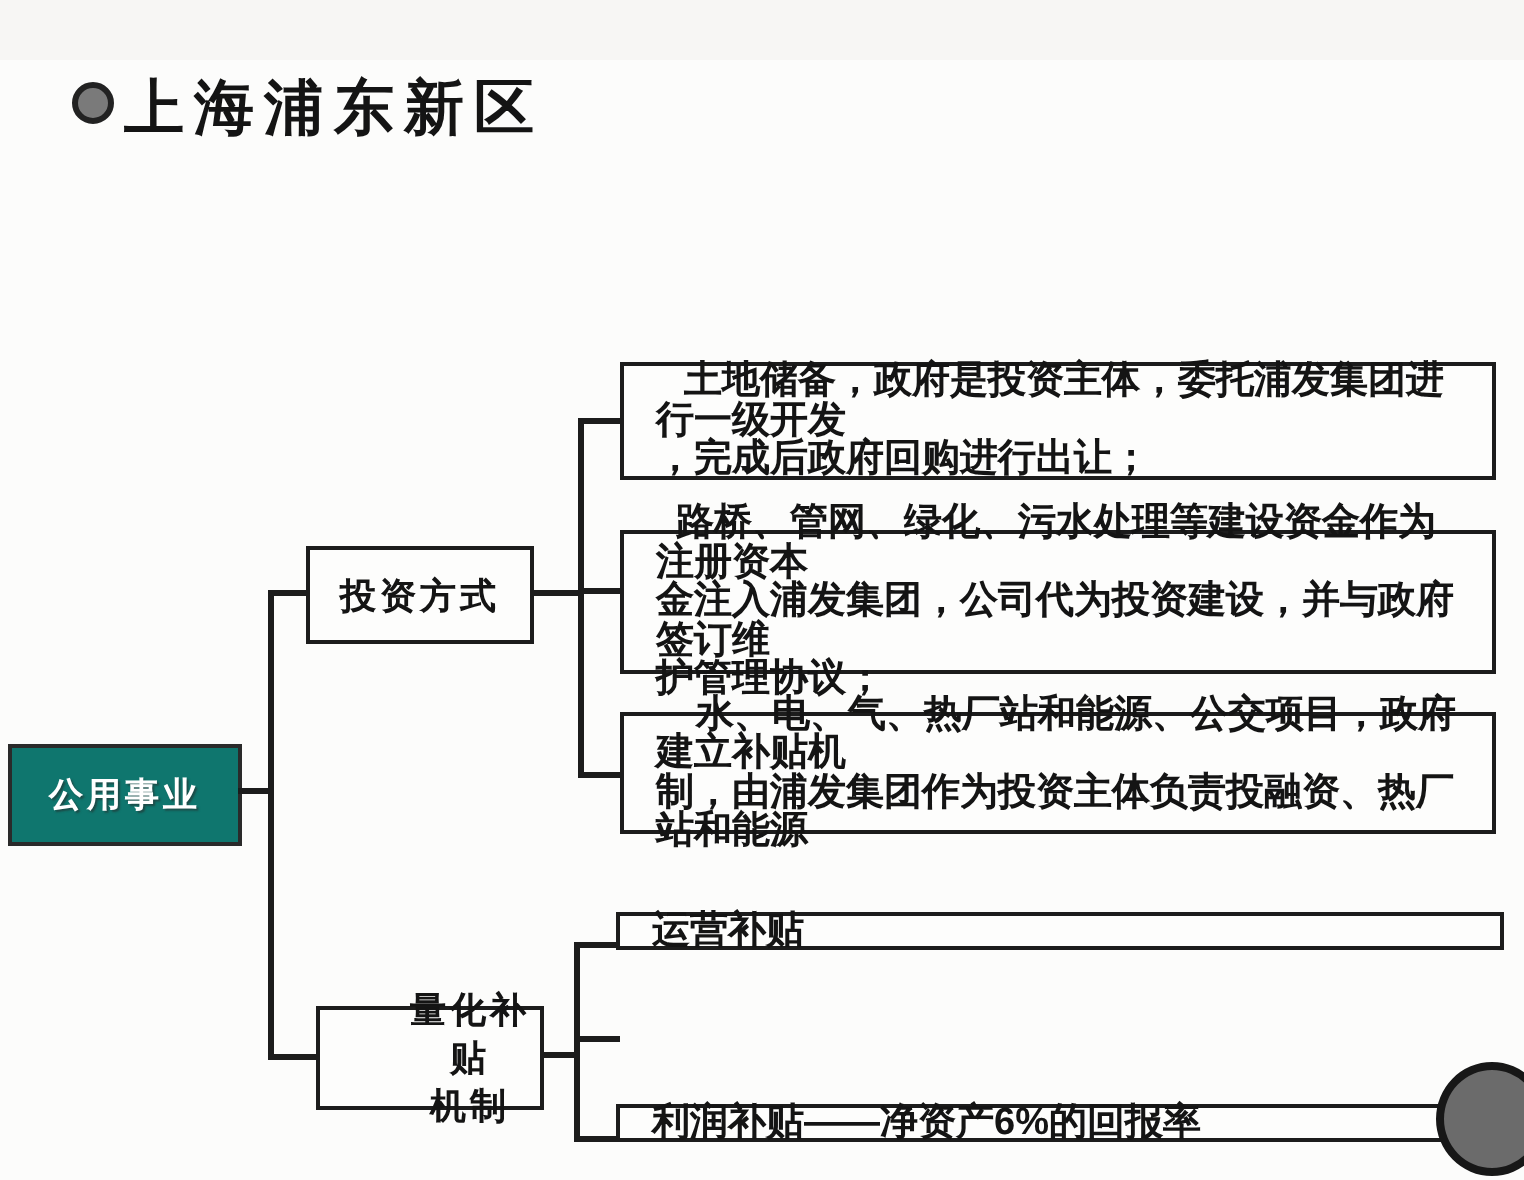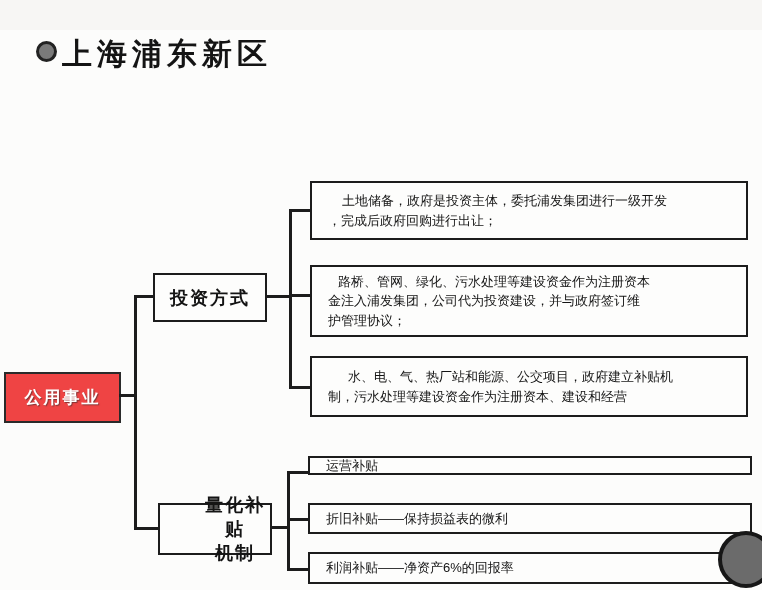--- a/index.html
+++ b/index.html
@@ -29,49 +29,49 @@
 
   
   .node{
     position:absolute;box-sizing:border-box;
     background:#fdfdfc;border:2px solid #1c1c1c;
     display:flex;align-items:center;
     color:#141414;
   }
   .root-node{
     left:4px;top:342px;width:117px;height:51px;
-    background:#ef4444;border:2px solid #2a2a2a;
+    background:#0f766e;border:2px solid #2a2a2a;
     justify-content:center;
   }
   .root-label{
     color:#fff;font-size:17px;font-weight:bold;letter-spacing:2px;
     text-shadow:1px 1px 1px rgba(40,40,40,.55);
   }
   .branch-node{justify-content:center;text-align:center;}
   .branch-invest{left:153px;top:243px;width:114px;height:49px;justify-content:center;}
   .branch-subsidy{left:158px;top:473px;width:114px;height:52px;padding-left:40px;}
   .branch-label{
     font-size:18px;font-weight:bold;letter-spacing:2px;
     white-space:pre-line;line-height:24px;
   }
 
   .leaf{padding:2px 10px 2px 16px;}
   .leaf-text{
-    font-size:13px;font-weight:normal;line-height:19.5px;
+    font-size:19px;font-weight:bold;line-height:19.5px;
     white-space:pre-line;
   }
   .leaf-a{left:310px;top:151px;width:438px;height:59px;}
   .leaf-a .leaf-text{text-indent:14px;}
   .leaf-b{left:310px;top:235px;width:438px;height:72px;}
   .leaf-b .leaf-text{text-indent:10px;}
   .leaf-c{left:310px;top:326px;width:438px;height:61px;}
   .leaf-c .leaf-text{text-indent:20px;}
   .leaf-d{left:308px;top:426px;width:444px;height:19px;}
   .leaf-e{left:308px;top:473px;width:444px;height:31px;}
-  .leaf-f{left:308px;top:522px;width:444px;height:32px;align-items:center;}
+  .leaf-f{left:308px;top:522px;width:444px;height:19px;align-items:center;}
 
   
   .line{position:absolute;background:#1c1c1c;}
   .h{height:3px;}
   .v{width:3px;}
 
   
   .artifact-circle{
     position:absolute;left:718px;top:501px;width:56px;height:57px;
     background:#6b6b6b;border:4px solid #171717;border-radius:50%;
@@ -102,28 +102,25 @@
     <span class="leaf-text">土地储备，政府是投资主体，委托浦发集团进行一级开发
 ，完成后政府回购进行出让；</span>
   </div>
   <div class="node leaf leaf-b">
     <span class="leaf-text">路桥、管网、绿化、污水处理等建设资金作为注册资本
 金注入浦发集团，公司代为投资建设，并与政府签订维
 护管理协议；</span>
   </div>
   <div class="node leaf leaf-c">
     <span class="leaf-text">水、电、气、热厂站和能源、公交项目，政府建立补贴机
-制，污水处理等建设资金作为注册资本、建设和经营</span>
+制，由浦发集团作为投资主体负责投融资、热厂站和能源</span>
   </div>
 
   <div class="node leaf leaf-d">
     <span class="leaf-text">运营补贴</span>
-  </div>
-  <div class="node leaf leaf-e">
-    <span class="leaf-text">折旧补贴——保持损益表的微利</span>
   </div>
   <div class="node leaf leaf-f">
     <span class="leaf-text">利润补贴——净资产6%的回报率</span>
   </div>
 
   <div class="line h" style="left:119px;top:364px;width:18px;"></div>
   <div class="line v" style="left:134px;top:265px;height:235px;"></div>
   <div class="line h" style="left:134px;top:265px;width:21px;"></div>
   <div class="line h" style="left:134px;top:497px;width:26px;"></div>
 

